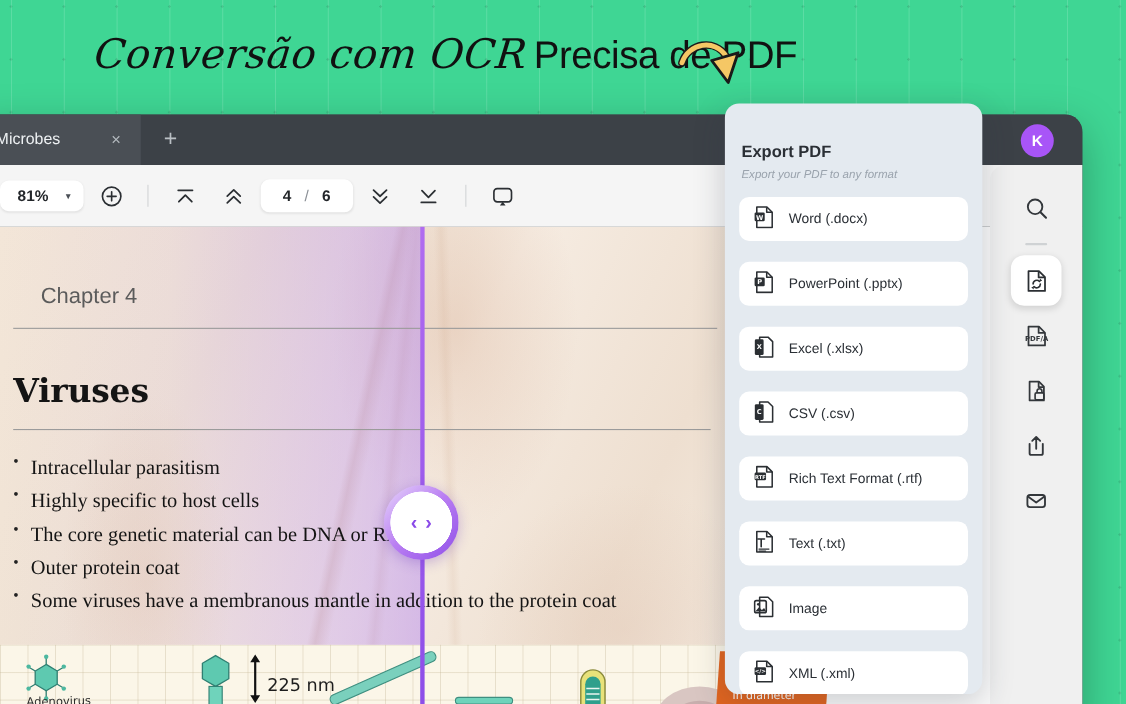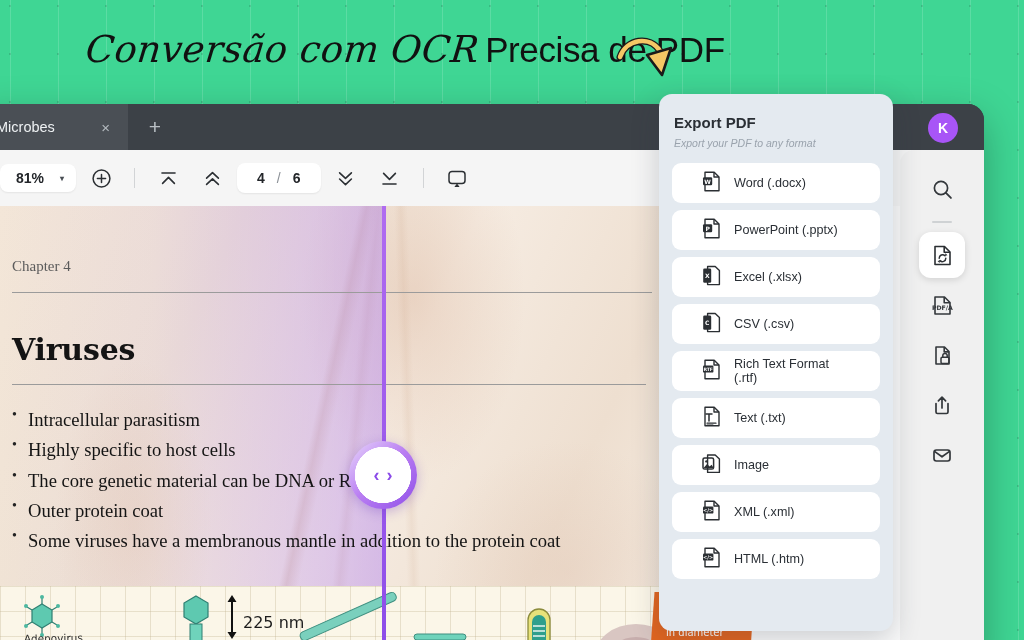--- a/index.html
+++ b/index.html
@@ -181,24 +181,25 @@
     width: 382px;
     background: linear-gradient(90deg, rgba(196,160,240,0) 0%, rgba(196,160,240,.10) 40%, rgba(190,150,238,.42) 86%, rgba(186,144,238,.52) 100%);
     pointer-events: none;
   }
   .doc-text {
     position: absolute;
     left: 12px; top: 0; right: 0; bottom: 0;
     padding: 52px 0 0 0;
   }
   .chapter-label {
-    font-family: Liberation Serif, serif;
-    font-size: 15px;
+    font-family: Liberation Sans, sans-serif;
+    font-size: 20px;
     color: #5b5b5b;
     padding-left: 0;
+    margin-left: 25px;
   }
   .rule {
     height: 1px;
     background: #9b9b9b;
     margin: 17px 0 0 0;
     width: 640px;
   }
   .doc-title {
     font-family: "DejaVu Serif", serif;
     font-weight: 700;
@@ -337,35 +338,35 @@
     width: 234px; height: 537px;
     background: #e4eaf0;
     border-radius: 13px;
     box-shadow: 0 8px 28px rgba(40,50,65,.22);
     z-index: 12;
     padding: 16px 13px 0 13px;
     overflow: hidden;
   }
   .export-title {
     font-size: 15px; font-weight: 700; color: #2a2f35;
-    margin: 4px 0 0 2px;
+    margin: 20px 0 0 2px;
   }
   .export-sub {
     font-size: 10.5px; color: #9aa3ad;
     margin: 6px 0 14px 2px;
     font-style: italic;
   }
   .export-item {
     display: flex; align-items: center;
     gap: 13px;
     background: #fff;
     border-radius: 9px;
     height: 40px;
-    padding: 0 30px;
-    margin-bottom: 7px;
+    padding: 0 13px;
+    margin-bottom: 19px;
     font-size: 12.6px;
     color: #2a2f35;
   }
   .fi { flex: 0 0 auto; }
 </style>
 </head>
 <body>
 
 <div id="root">
 

